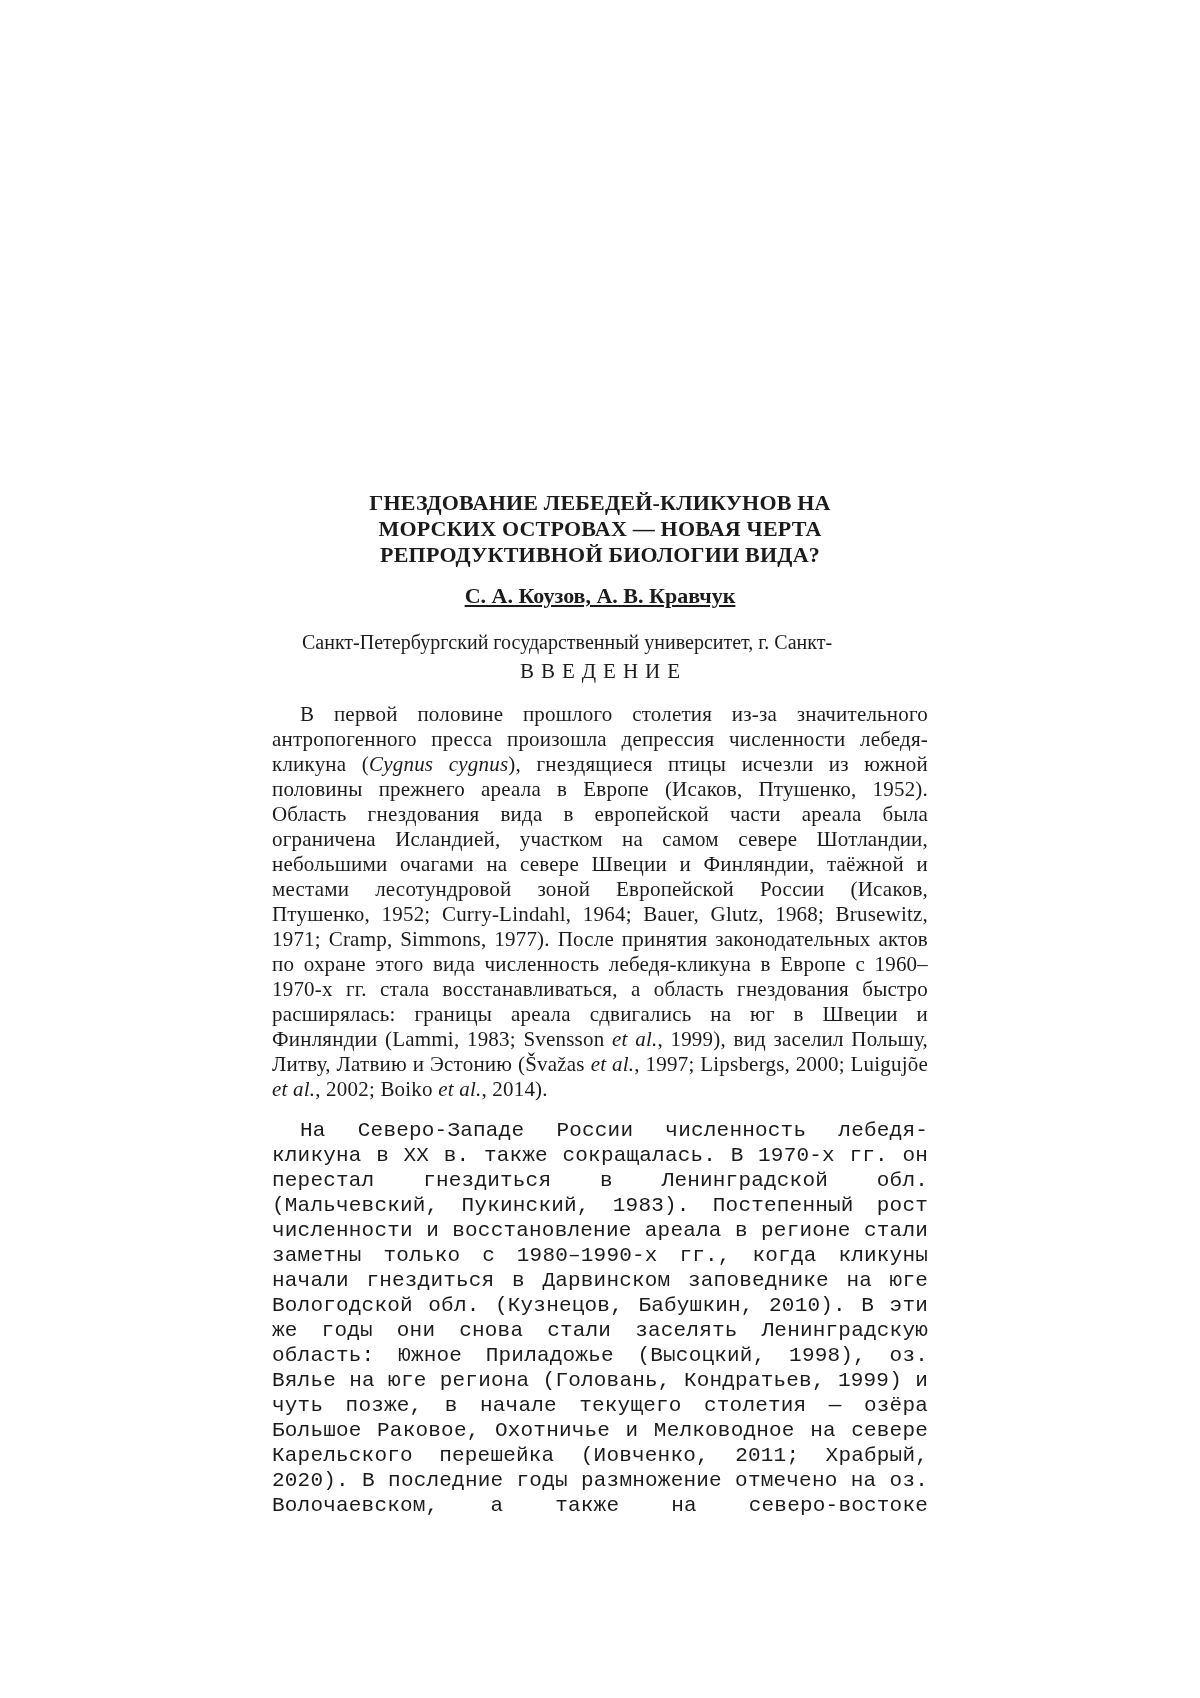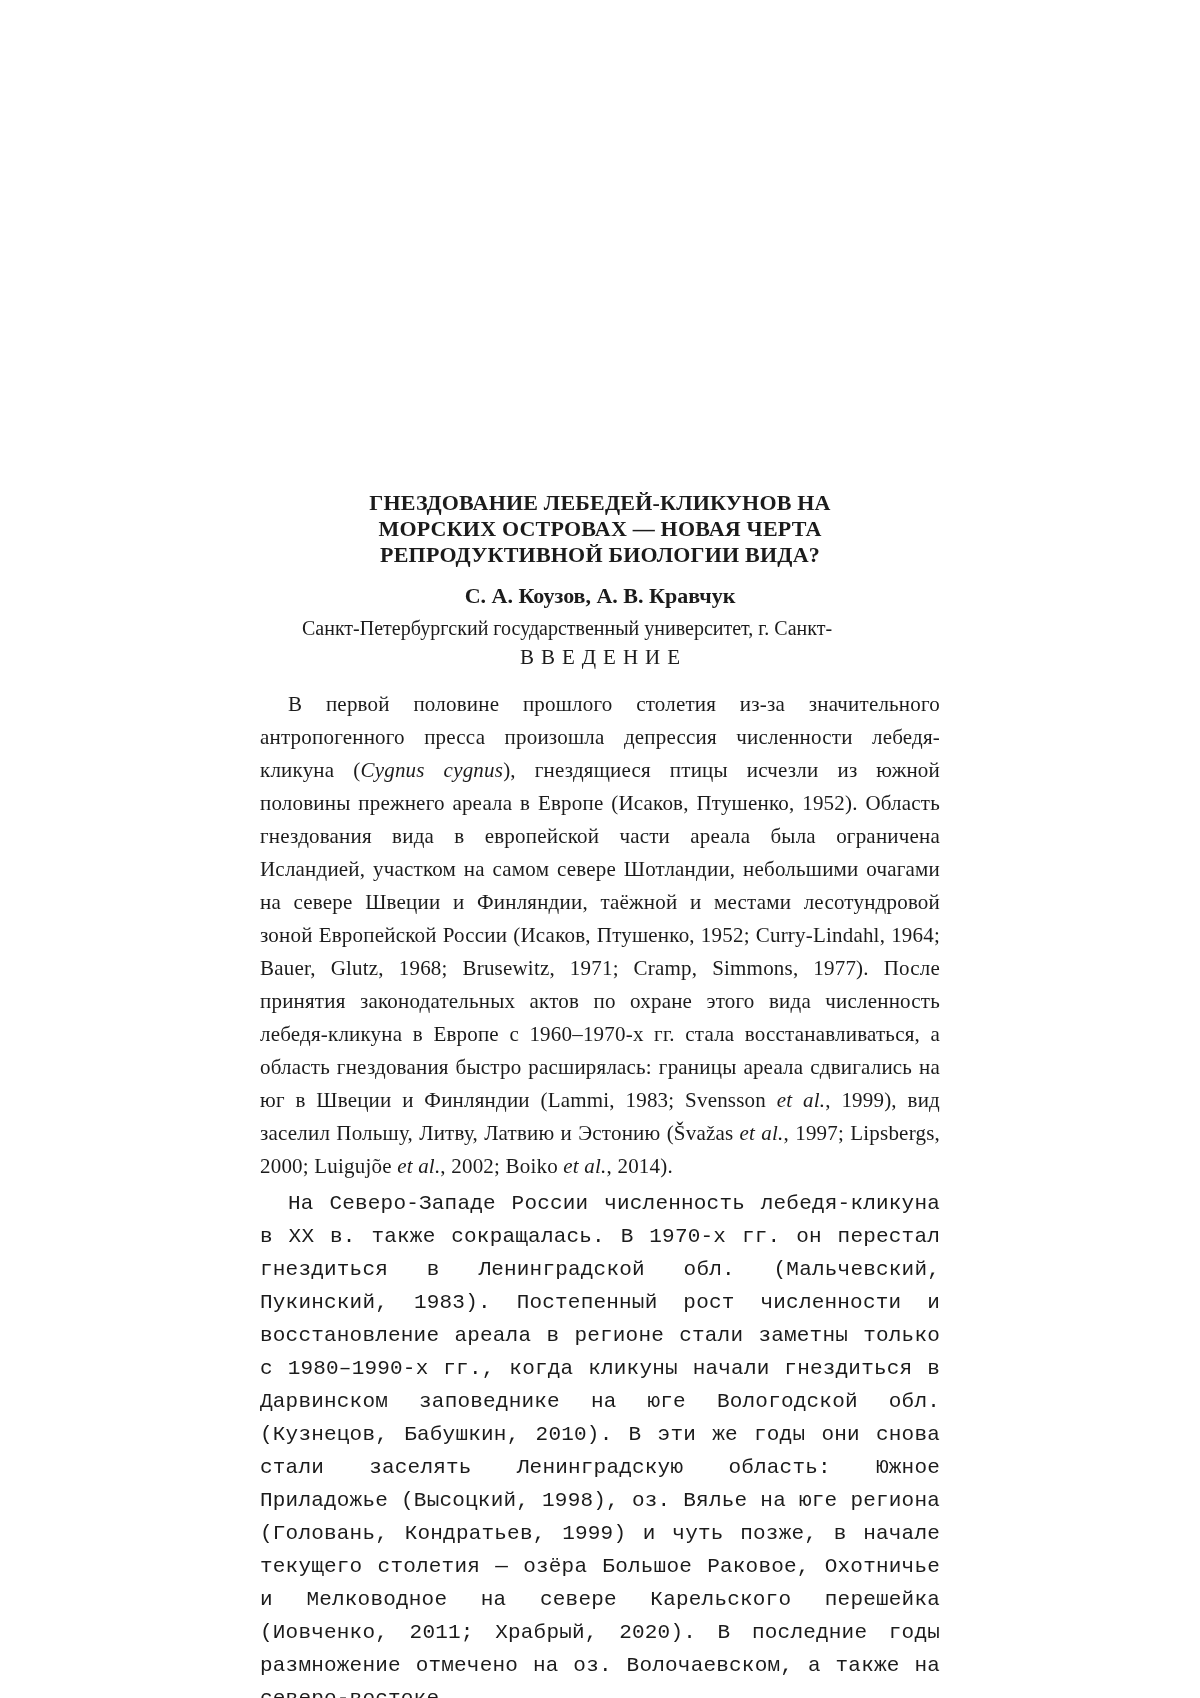--- a/index.html
+++ b/index.html
@@ -34,41 +34,42 @@
     font-weight: bold;
     text-align: center;
     letter-spacing: 0.2px;
   }
   .authors {
     margin-top: 15px;
     font-size: 22px;
     line-height: 26px;
     font-weight: bold;
     text-align: center;
+    text-decoration: underline;
   }
   .affiliation {
-    margin-top: 7px;
+    margin-top: 21px;
     padding-left: 46px;
     font-size: 20px;
     line-height: 25px;
     text-align: left;
   }
   .section-heading {
     margin: 4px 0 0 0;
     font-size: 21px;
     line-height: 24px;
     font-weight: normal;
     text-align: center;
     letter-spacing: 7px;
     text-indent: 7px; 
   }
   .body-para {
-    margin: 4px;
+    margin: 16px;
     font-size: 21px;
-    line-height: 33px;
+    line-height: 25px;
     letter-spacing: 0.2px;
     text-align: justify;
     text-indent: 28px;
     hyphens: auto;
     -webkit-hyphens: auto;
   }
   .body-para.first {
     margin-top: 19px;
   }
   .body-para.fill-last {

